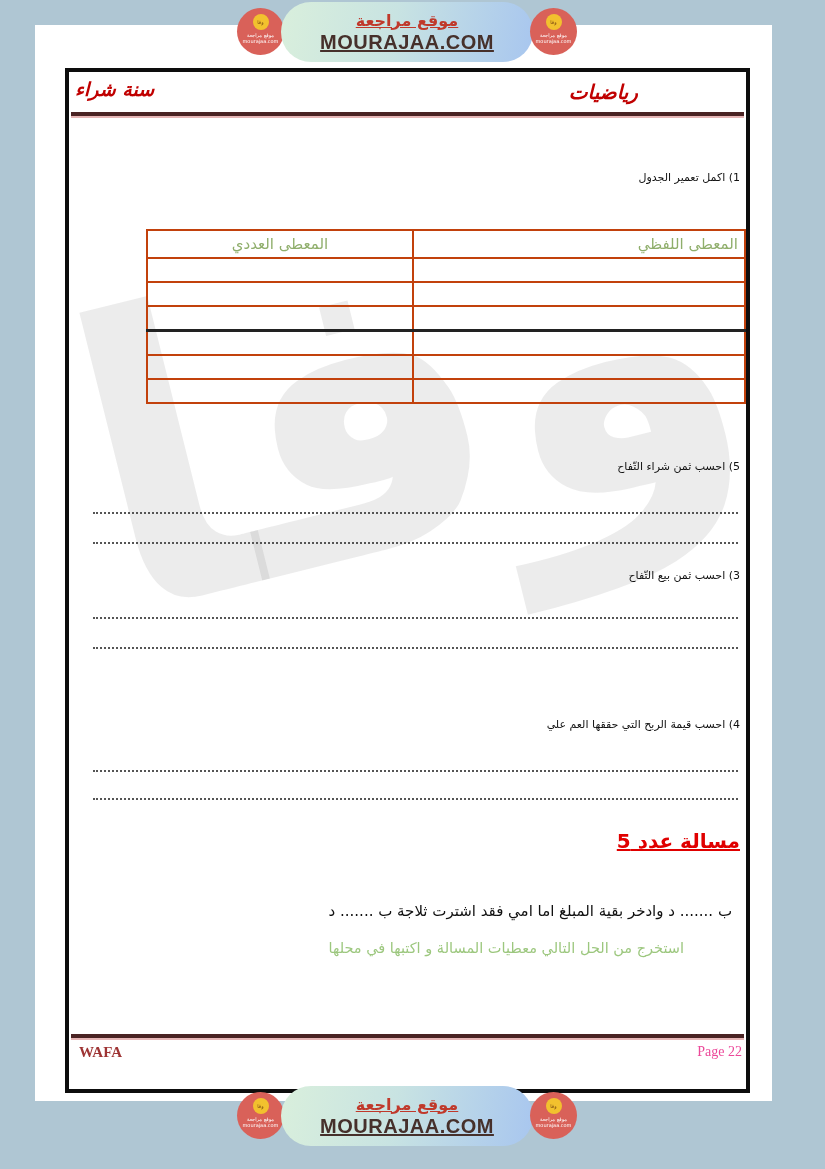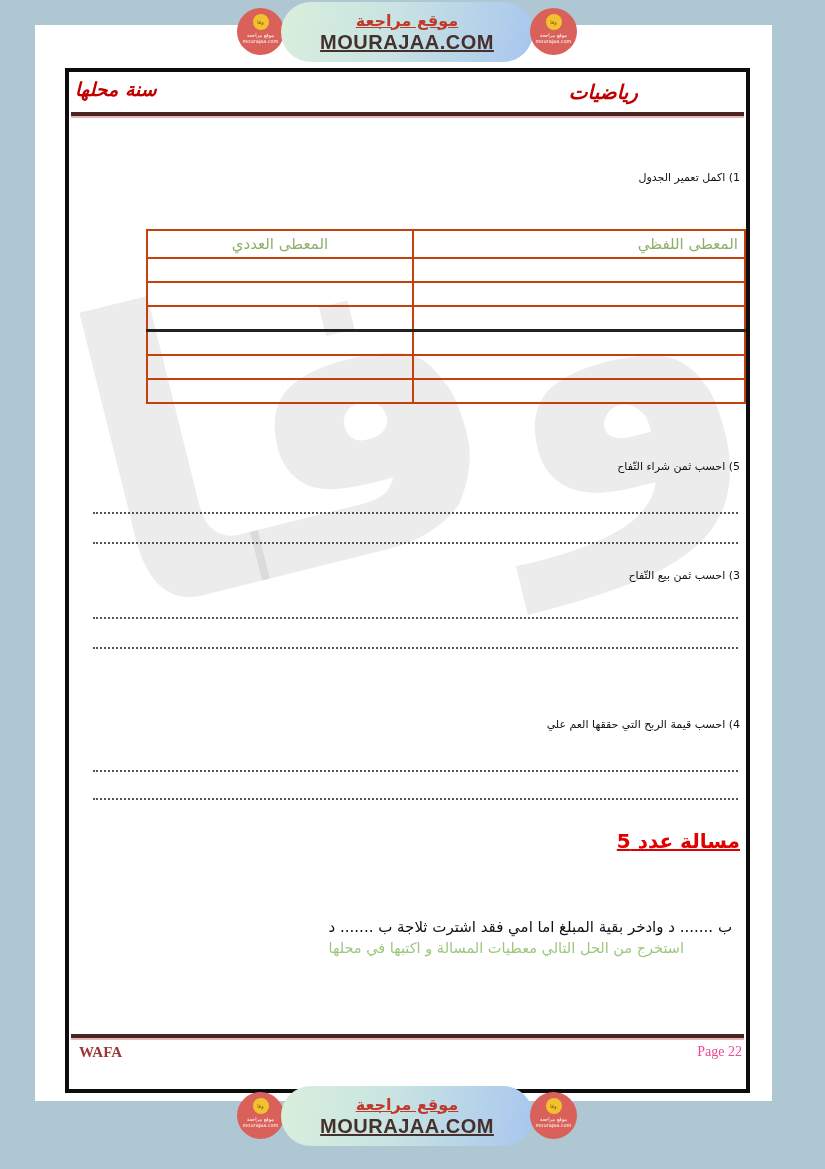--- a/index.html
+++ b/index.html
@@ -45,21 +45,21 @@
   table.data th,table.data td{border:2px solid #c2410c;padding:0 6px;}
   table.data th{height:26px;color:#8fae6b;font-weight:normal;font-size:15px;}
   table.data th.verbal{width:318px;text-align:right;}
   table.data th.numeric{width:252px;text-align:center;}
   table.data td{height:22px;}
   table.data tbody tr:nth-child(3) td{border-bottom:3px solid #222;}
   
   .p5-title{top:757px;right:6px;color:#e00000;font-weight:bold;font-size:20px;
     text-decoration:underline;direction:rtl;}
   .p5-line1{top:790px;right:6px;color:#111;font-size:15px;direction:rtl;white-space:nowrap;}
-  .p5-line2{top:830px;right:14px;color:#111;font-size:15px;direction:rtl;white-space:nowrap;margin-top:16px;}
+  .p5-line2{top:830px;right:14px;color:#111;font-size:15px;direction:rtl;white-space:nowrap;}
   .p5-instr{top:868px;right:62px;color:#9cc77e;font-size:14.5px;direction:rtl;white-space:nowrap;}
   .brand{top:972px;left:10px;color:#9e3434;font-weight:bold;font-size:15px;
     font-family:"Liberation Serif",serif;}
   .pagenum{top:972px;right:4px;color:#ec4899;font-size:14px;
     font-family:"Liberation Serif",serif;}
   
   .banner{position:absolute;left:237px;width:340px;height:62px;z-index:5;}
   .banner.top{top:2px;}
   .banner.bottom{top:1086px;}
   .pill{
@@ -80,21 +80,21 @@
   .logo-line{color:#fff;font-size:5px;line-height:6px;direction:rtl;}
 </style>
 </head>
 <body>
 
 <div class="page">
   <div class="inner-box">
 
     <div class="watermark">وفا</div>
 
-    <div class="abs grade">سنة محلها</div>
+    <div class="abs grade">سنة شراء</div>
     <div class="abs subject">رياضيات</div>
     <div class="abs rule rule-top"></div>
 
     <div class="abs q q1">1) اكمل تعمير الجدول</div>
 
     <table class="data">
       <thead>
         <tr>
           <th class="verbal">المعطى اللفظي</th>
           <th class="numeric">المعطى العددي</th>

